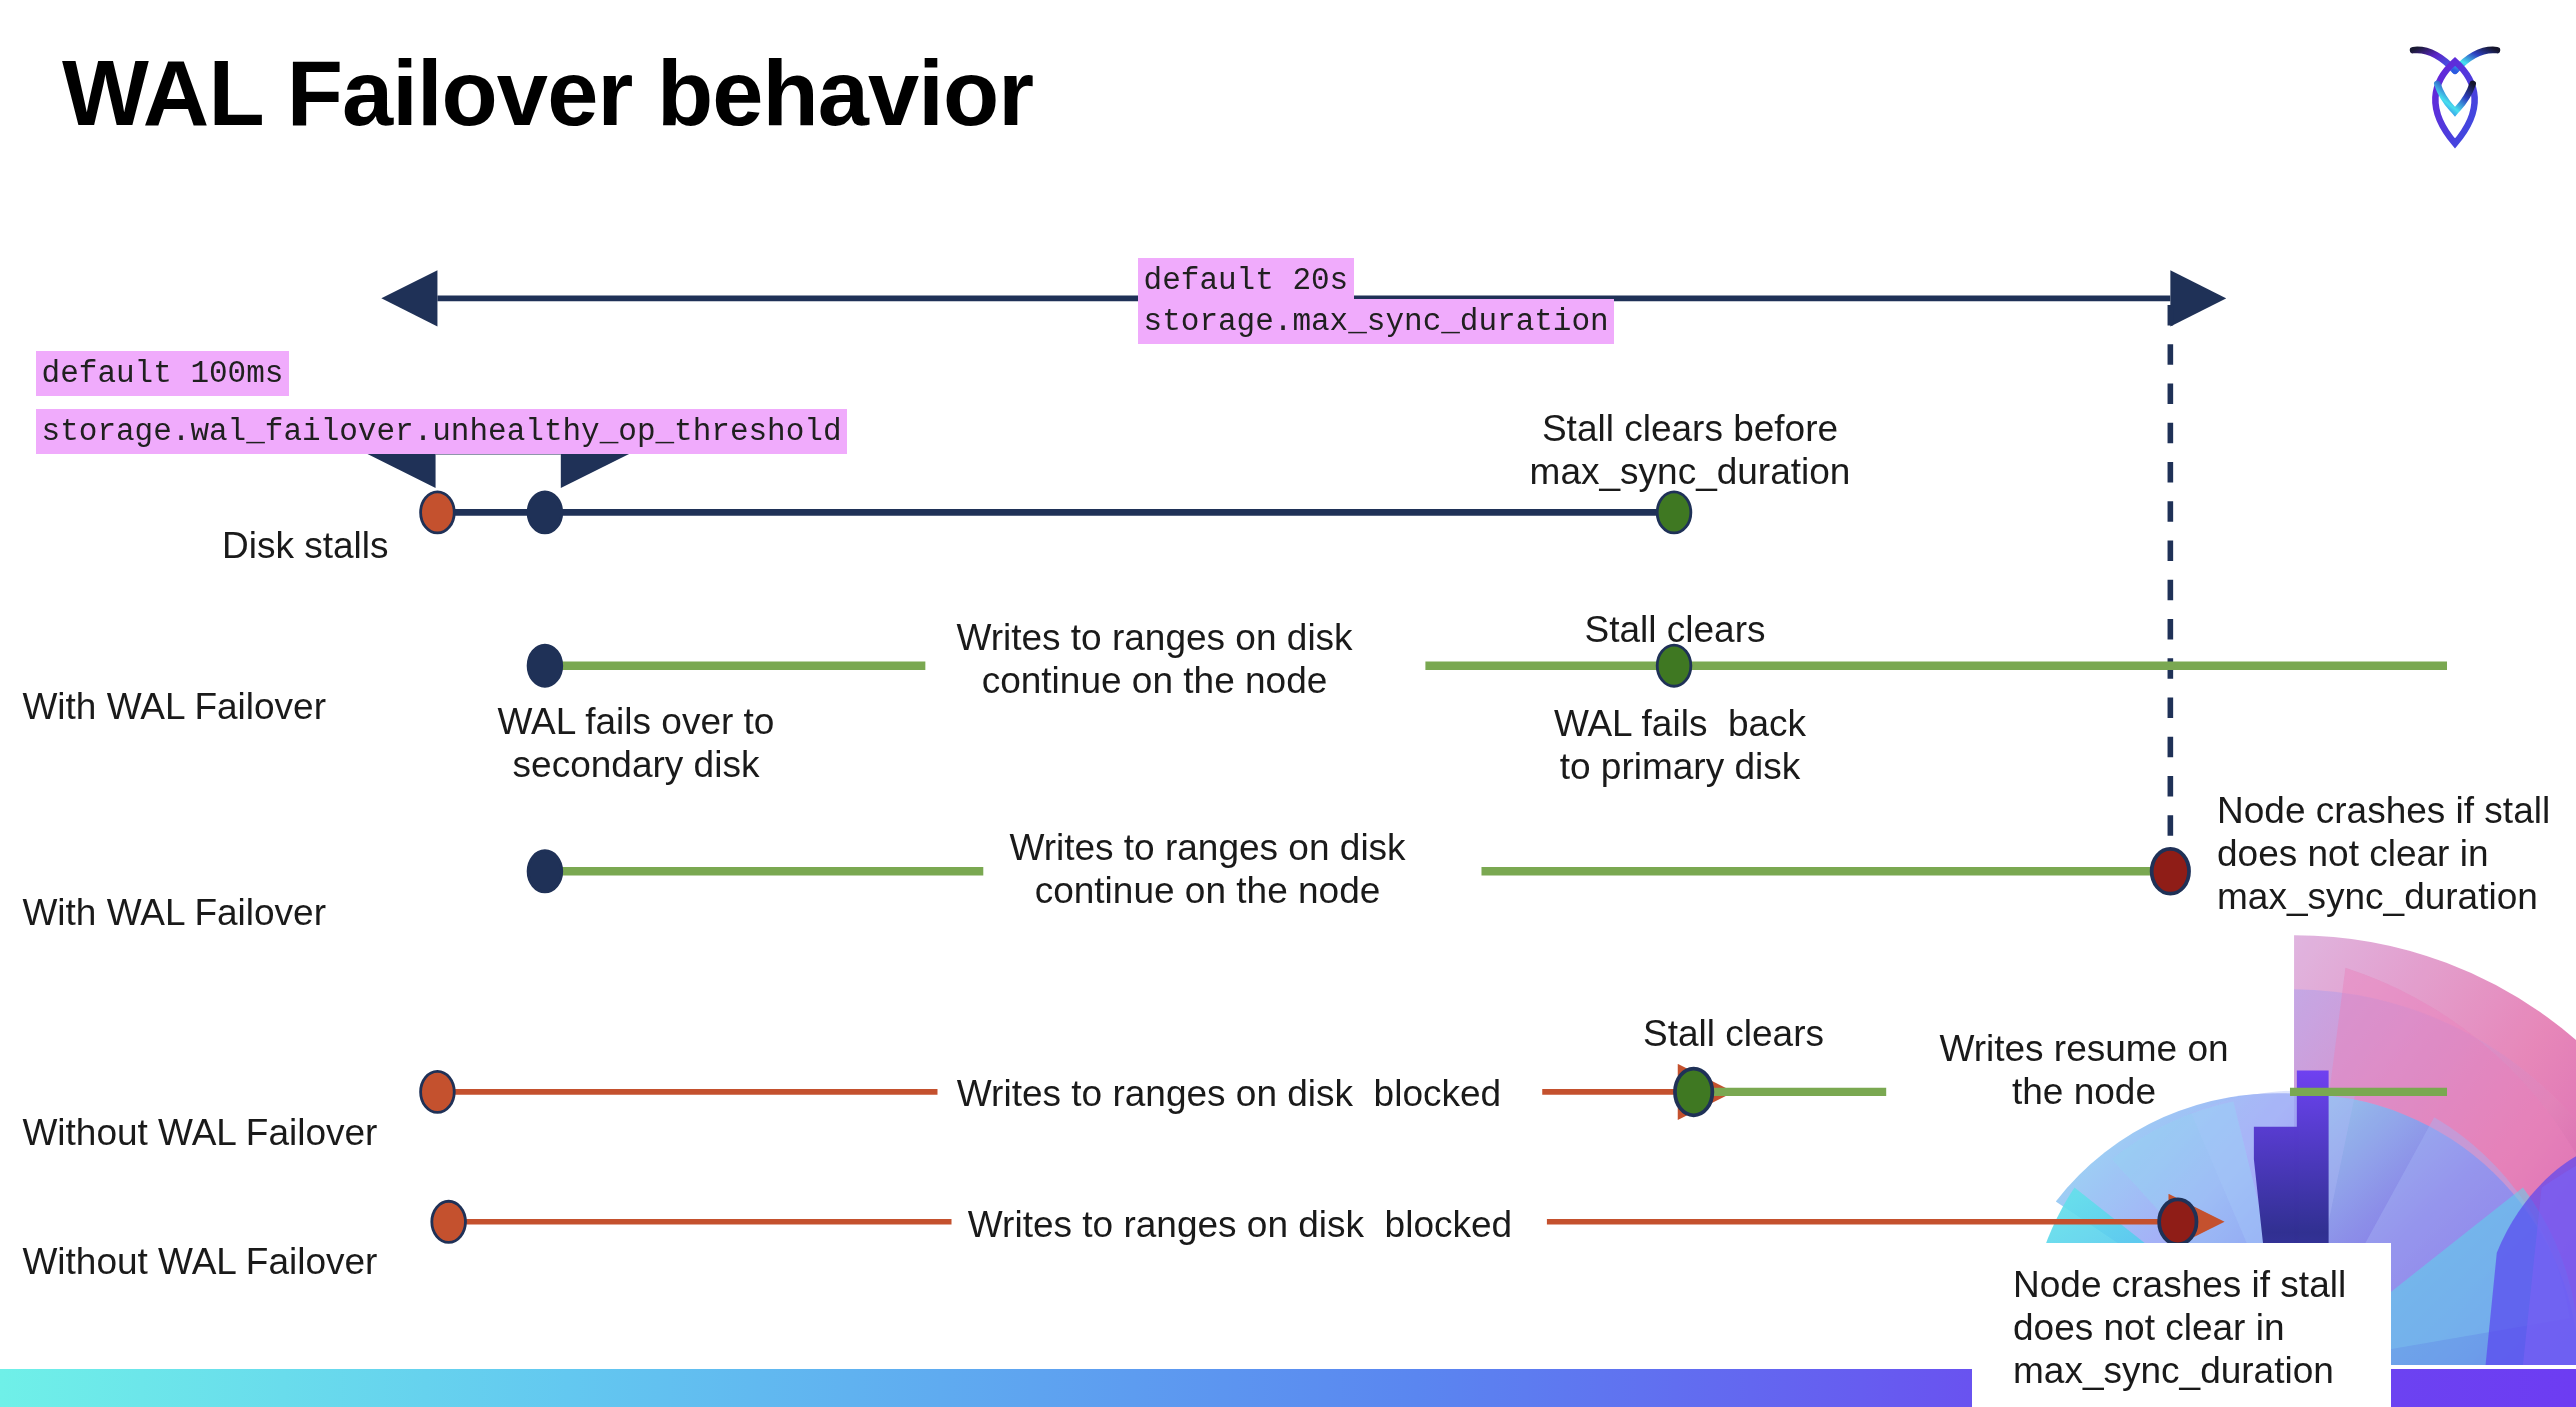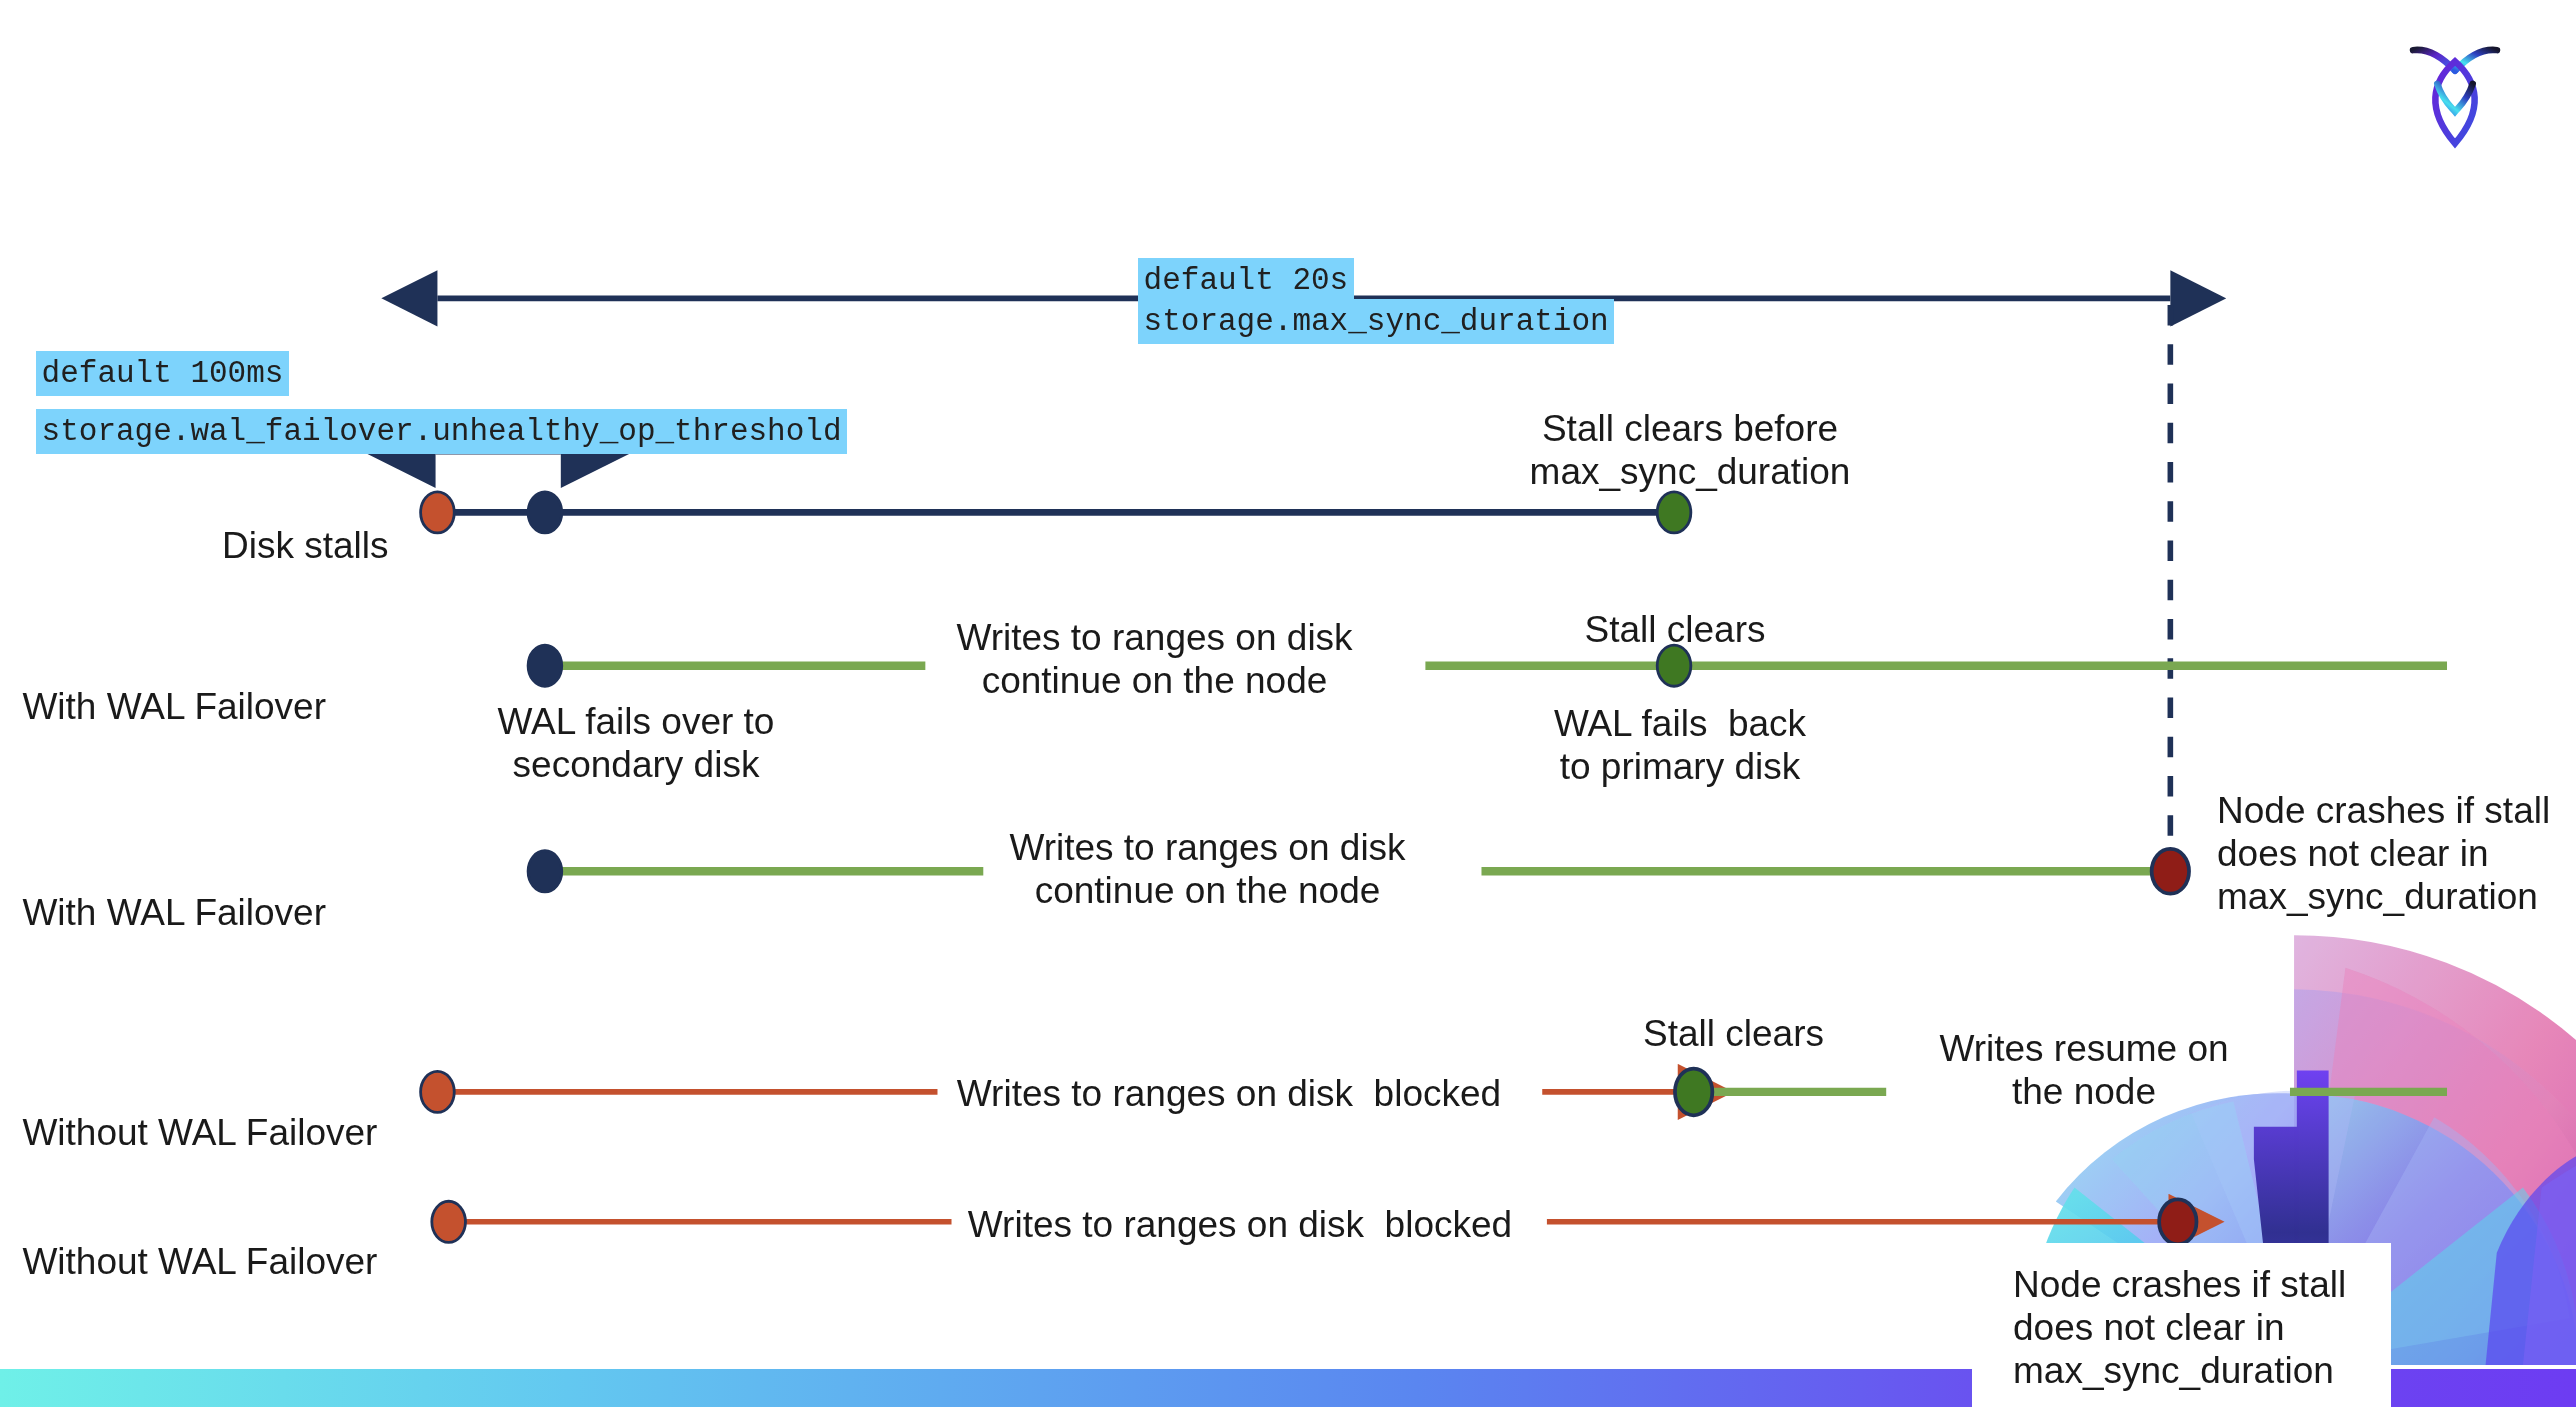--- a/index.html
+++ b/index.html
@@ -47,21 +47,21 @@
   }
   .row-label{font-size:37px;margin-top:32px;}
   .ann{font-size:37px;text-align:center;}
   .ann-left{font-size:37px;text-align:left;}
 
   .code{
     position:absolute;
     font-family:"Liberation Mono", monospace;
     font-size:31px;
     color:#202020;
-    background:#7dd3fc;
+    background:#f0abfc;
     padding:2.8px 5.6px;
     white-space:pre;
     line-height:1.28;
   }
 
   
   #callout{
     position:absolute;left:1972px;top:1243px;
     width:419px;height:165px;
     background:#ffffff;
@@ -190,20 +190,21 @@
     </g>
 
     <g>
       <line x1="480" y1="1307" x2="1018" y2="1307" stroke="#c4512e" stroke-width="6"></line>
       <line x1="1655" y1="1307" x2="2320" y2="1307" stroke="#c4512e" stroke-width="6" marker-end="url(#arrRred)"></line>
       <ellipse cx="480" cy="1307" rx="18" ry="22" fill="#c4512e" stroke="#1f3157" stroke-width="3"></ellipse>
       <ellipse cx="2330" cy="1307" rx="20" ry="24" fill="#8f1d17" stroke="#1f3157" stroke-width="4"></ellipse>
     </g>
   </svg>
 
+  <div id="title">WAL Failover behavior</div>
 
   <svg id="logo" viewBox="0 0 150 150" xmlns="http://www.w3.org/2000/svg">
     <defs>
       <linearGradient id="lg1" x1="0" y1="0" x2="1" y2="1">
         <stop offset="0%" stop-color="#1a1a33"></stop>
         <stop offset="40%" stop-color="#5b25c8"></stop>
         <stop offset="100%" stop-color="#3a6ef0"></stop>
       </linearGradient>
       <linearGradient id="lg2" x1="1" y1="0" x2="0" y2="1">
         <stop offset="0%" stop-color="#15152b"></stop>

